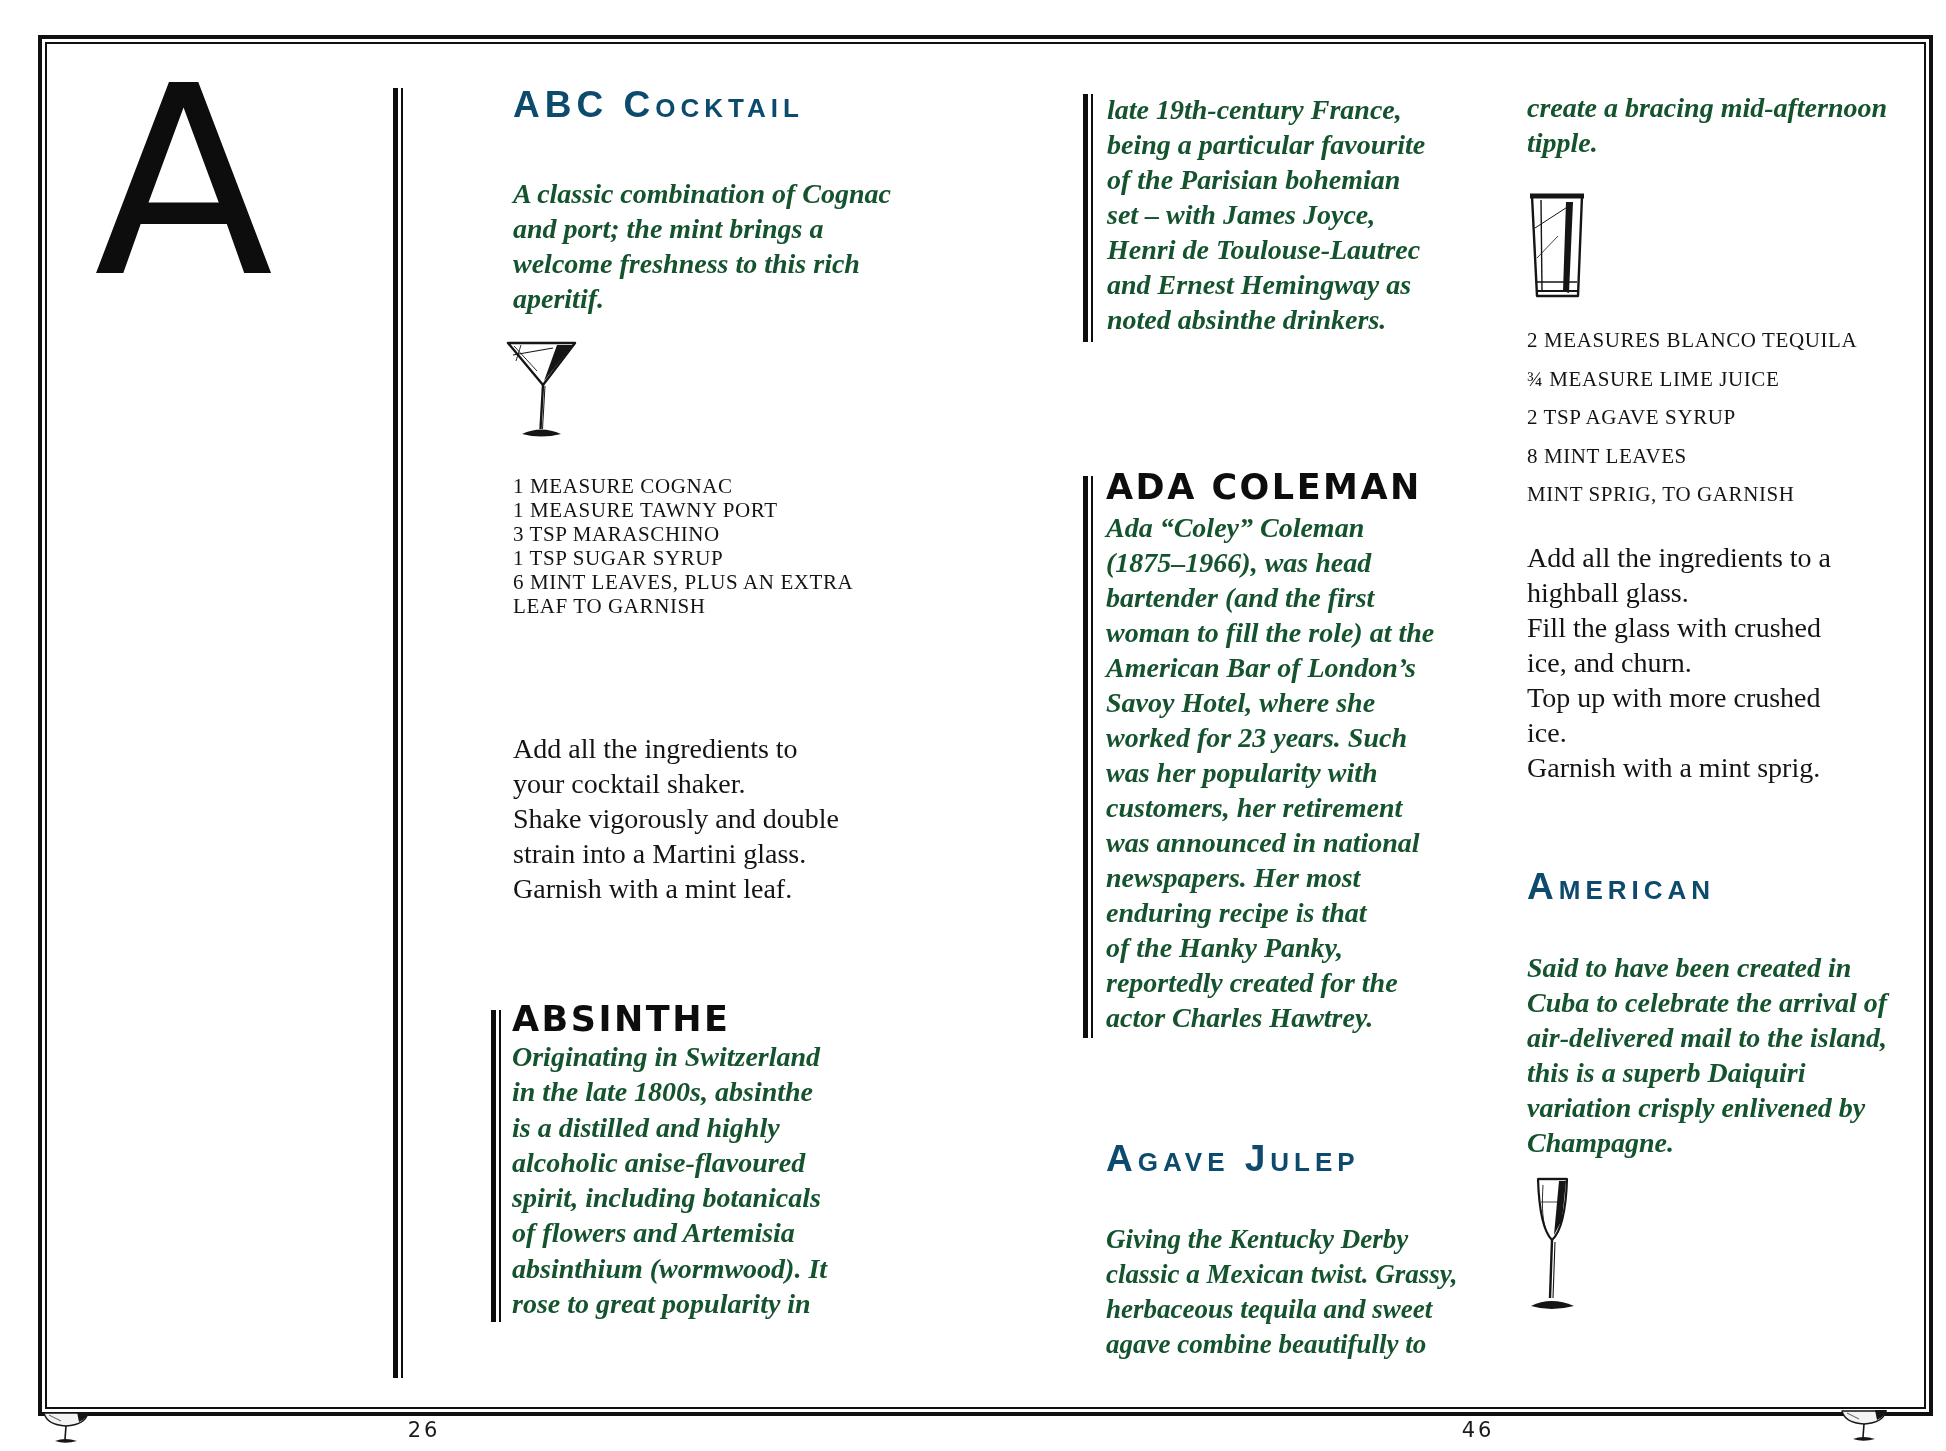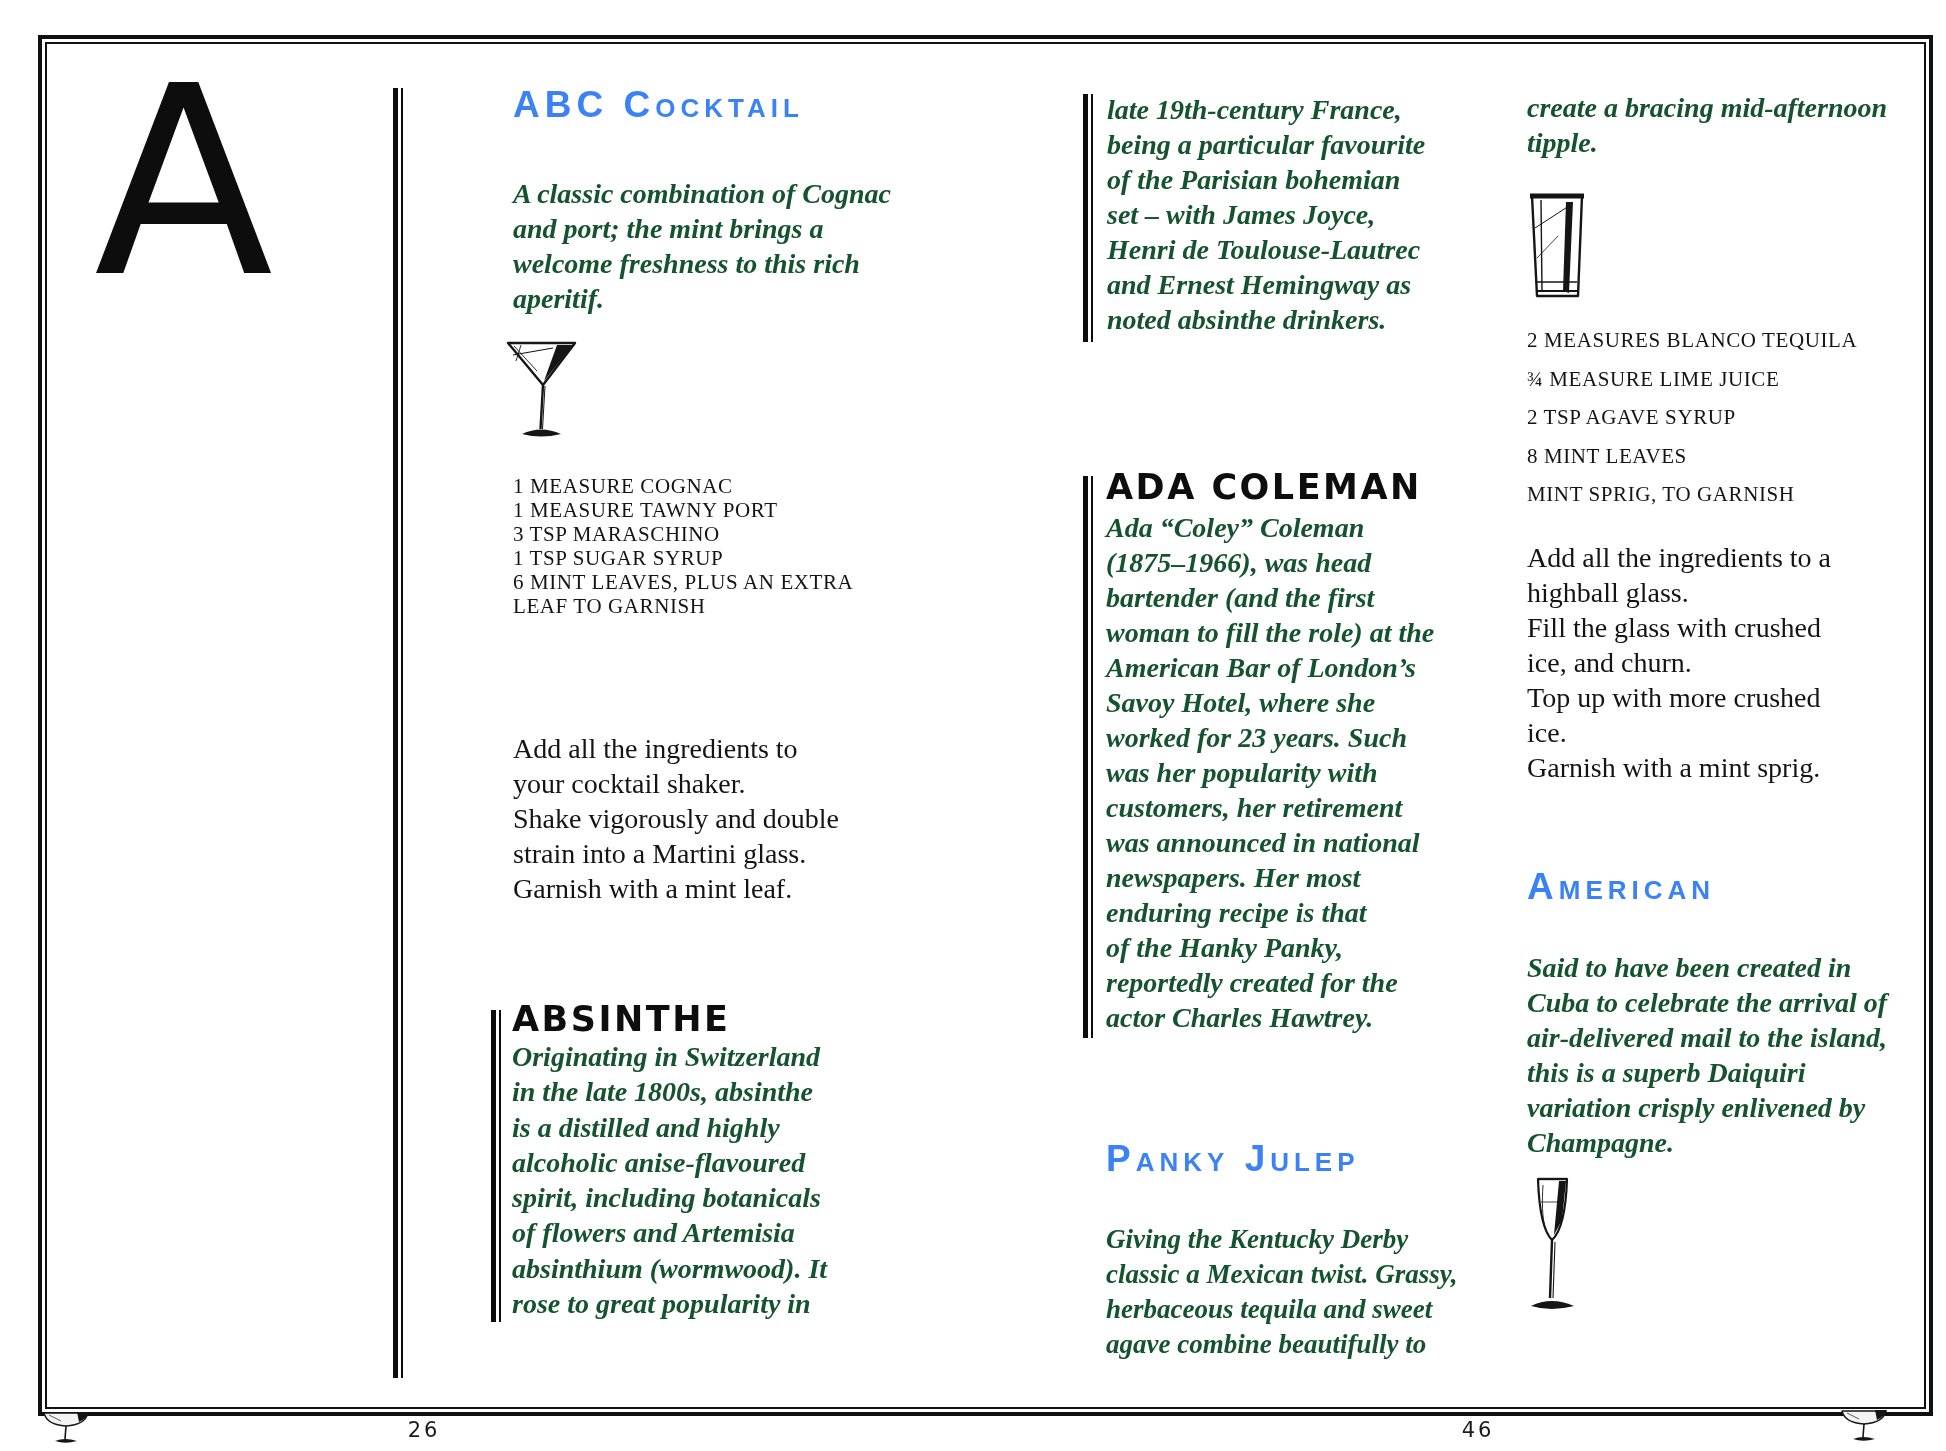--- a/index.html
+++ b/index.html
@@ -38,21 +38,21 @@
     border-right:2px solid #0d0d0d;
     box-sizing:content-box;
   }
   
   .sc-heading{
     font-family:"Liberation Sans",sans-serif;
     font-weight:bold;
     font-variant:small-caps;
     font-size:37px;line-height:1.15;
     letter-spacing:5px;
-    color:#3b82f6;
+    color:#0c4a6e;
     white-space:nowrap;
   }
   
   .caps-heading{
     font-family:"DejaVu Sans",sans-serif;
     font-weight:bold;
     font-size:35px;line-height:1.1;
     letter-spacing:2.5px;
     color:#0d0d0d;
     white-space:nowrap;
@@ -169,21 +169,21 @@
 worked for 23 years. Such
 was her popularity with
 customers, her retirement
 was announced in national
 newspapers. Her most
 enduring recipe is that
 of the Hanky Panky,
 reportedly created for the
 actor Charles Hawtrey.</div>
 
-<div class="abs sc-heading" style="left:1106px;top:1138px;">Panky Julep</div>
+<div class="abs sc-heading" style="left:1106px;top:1138px;">Agave Julep</div>
 
 <div class="abs italic-block" style="left:1106px;top:1222px;width:400px;font-size:27px;">Giving the Kentucky Derby
 classic a Mexican twist. Grassy,
 herbaceous tequila and sweet
 agave combine beautifully to</div>
 
 <div class="abs italic-block" style="left:1527px;top:90px;width:400px;">create a bracing mid-afternoon
 tipple.</div>
 
 <div class="abs" style="left:1528px;top:192px;">

